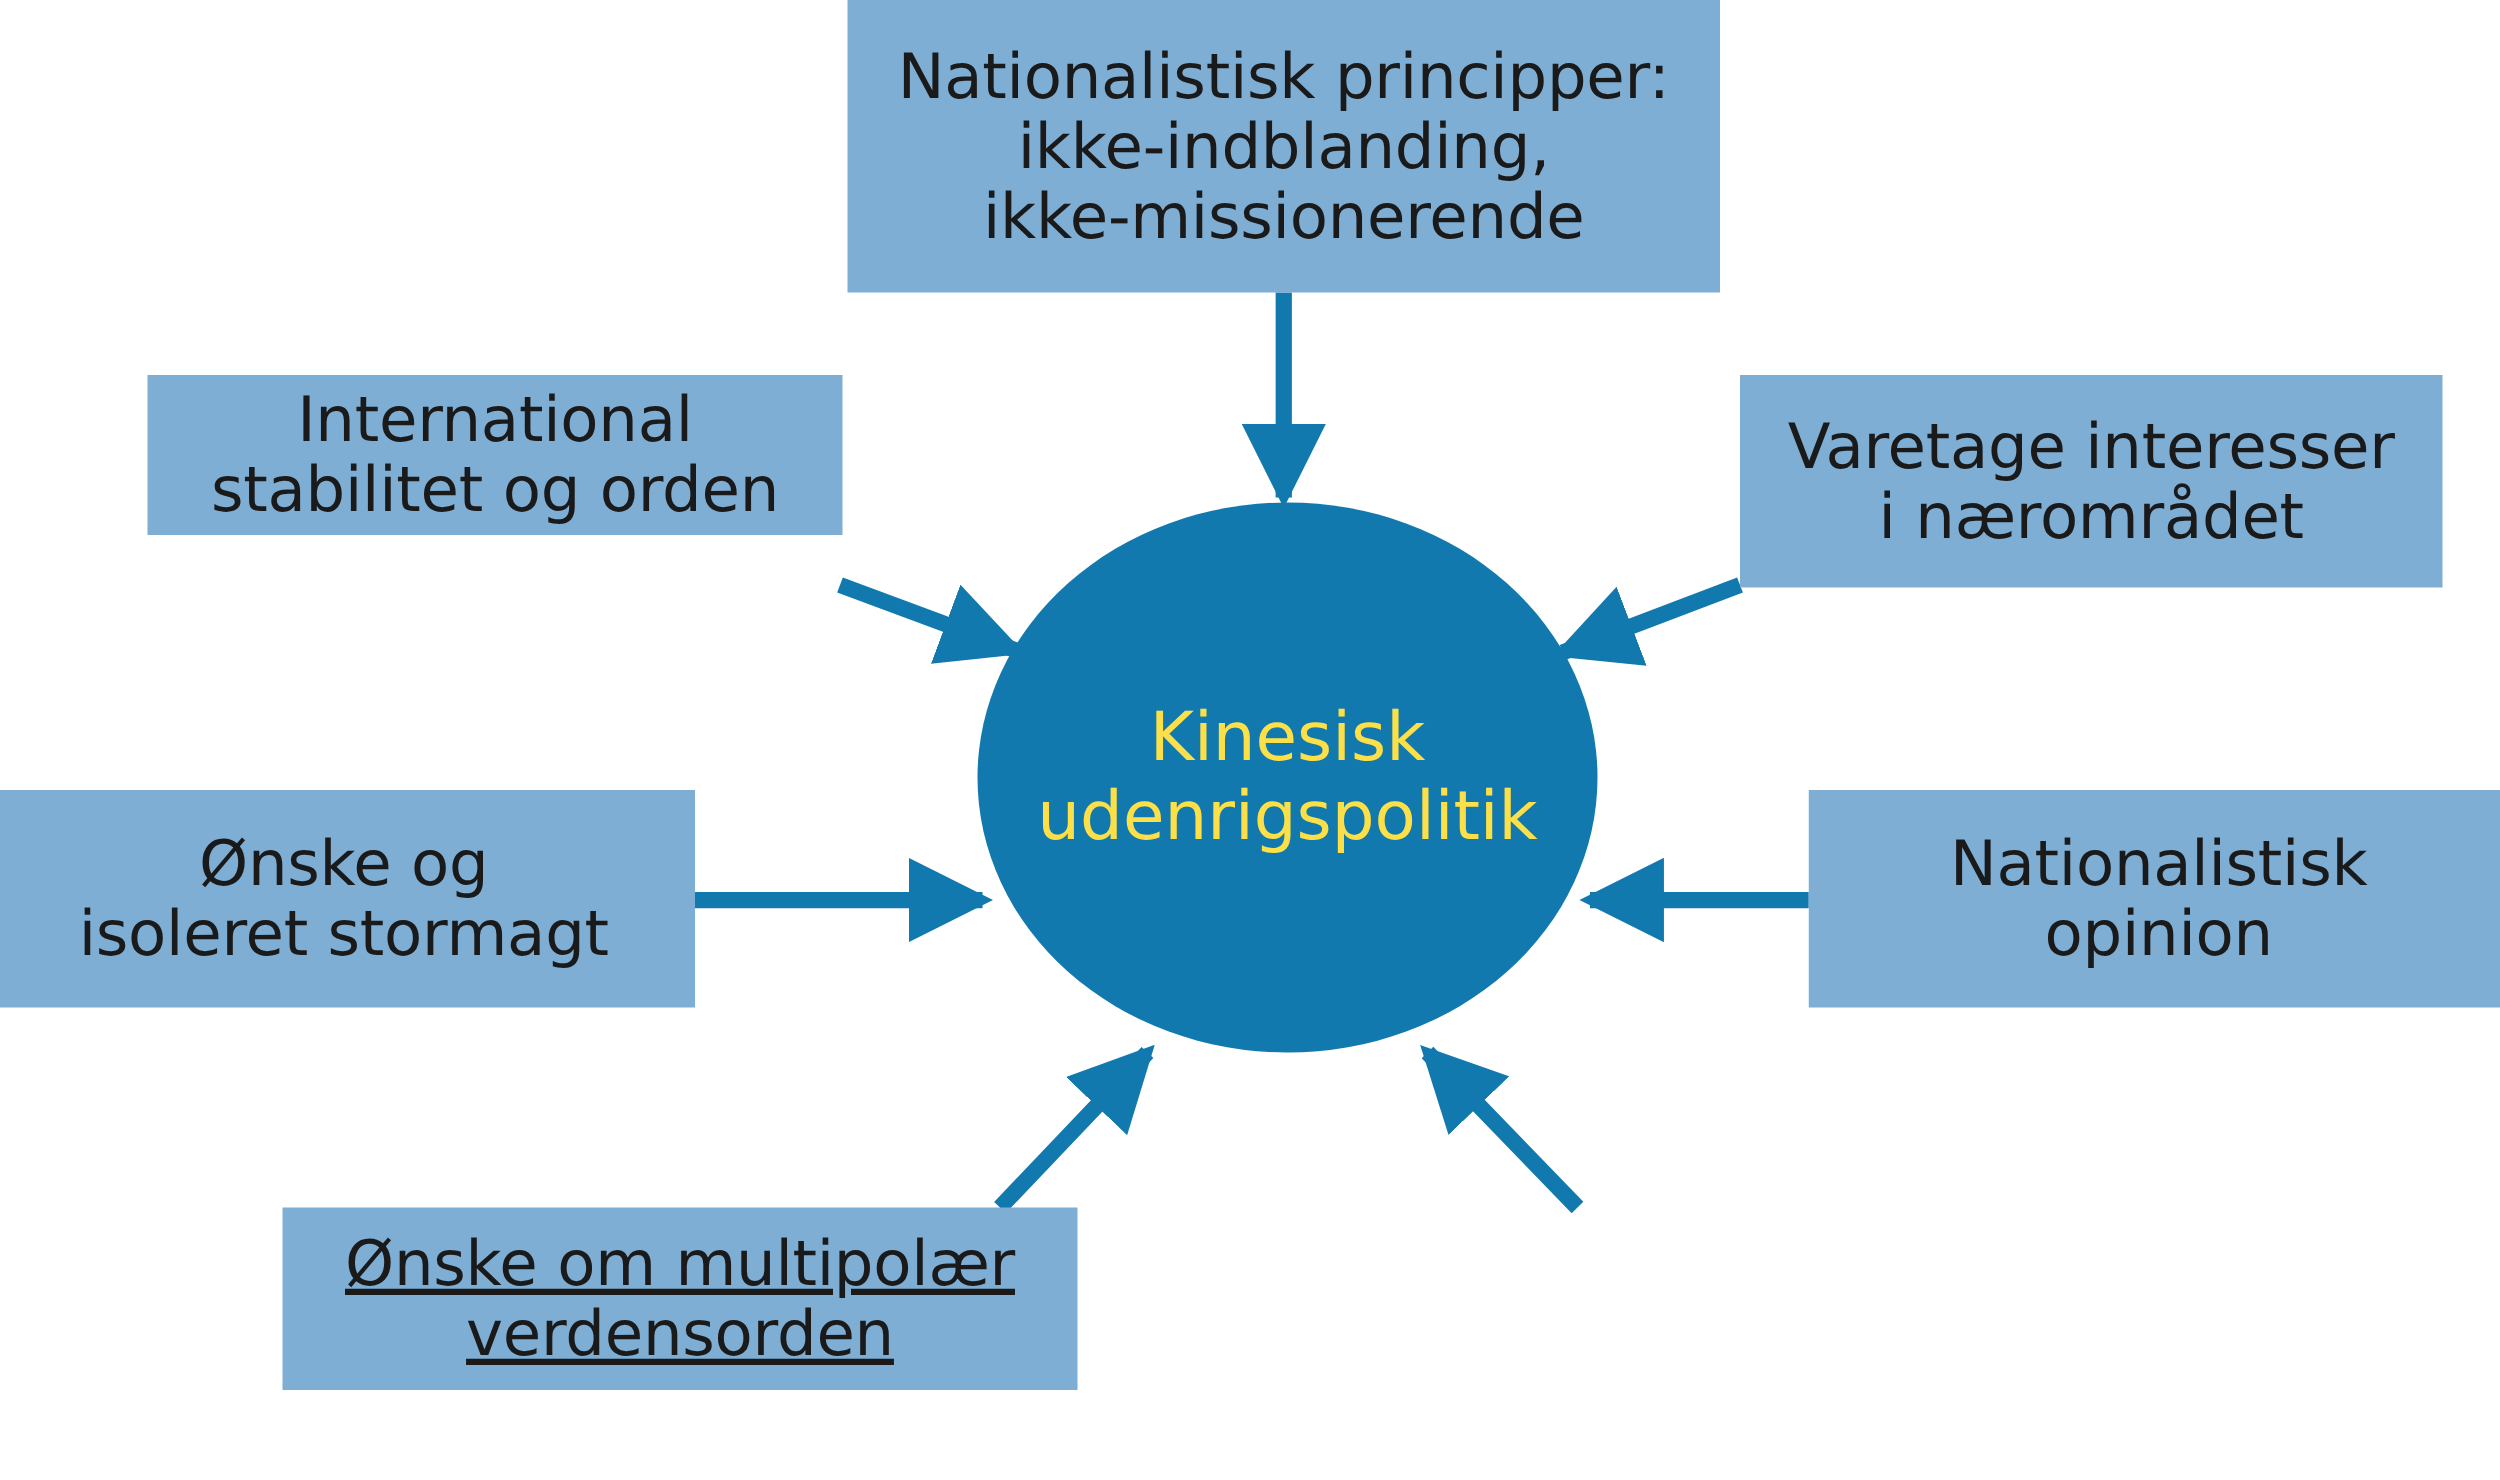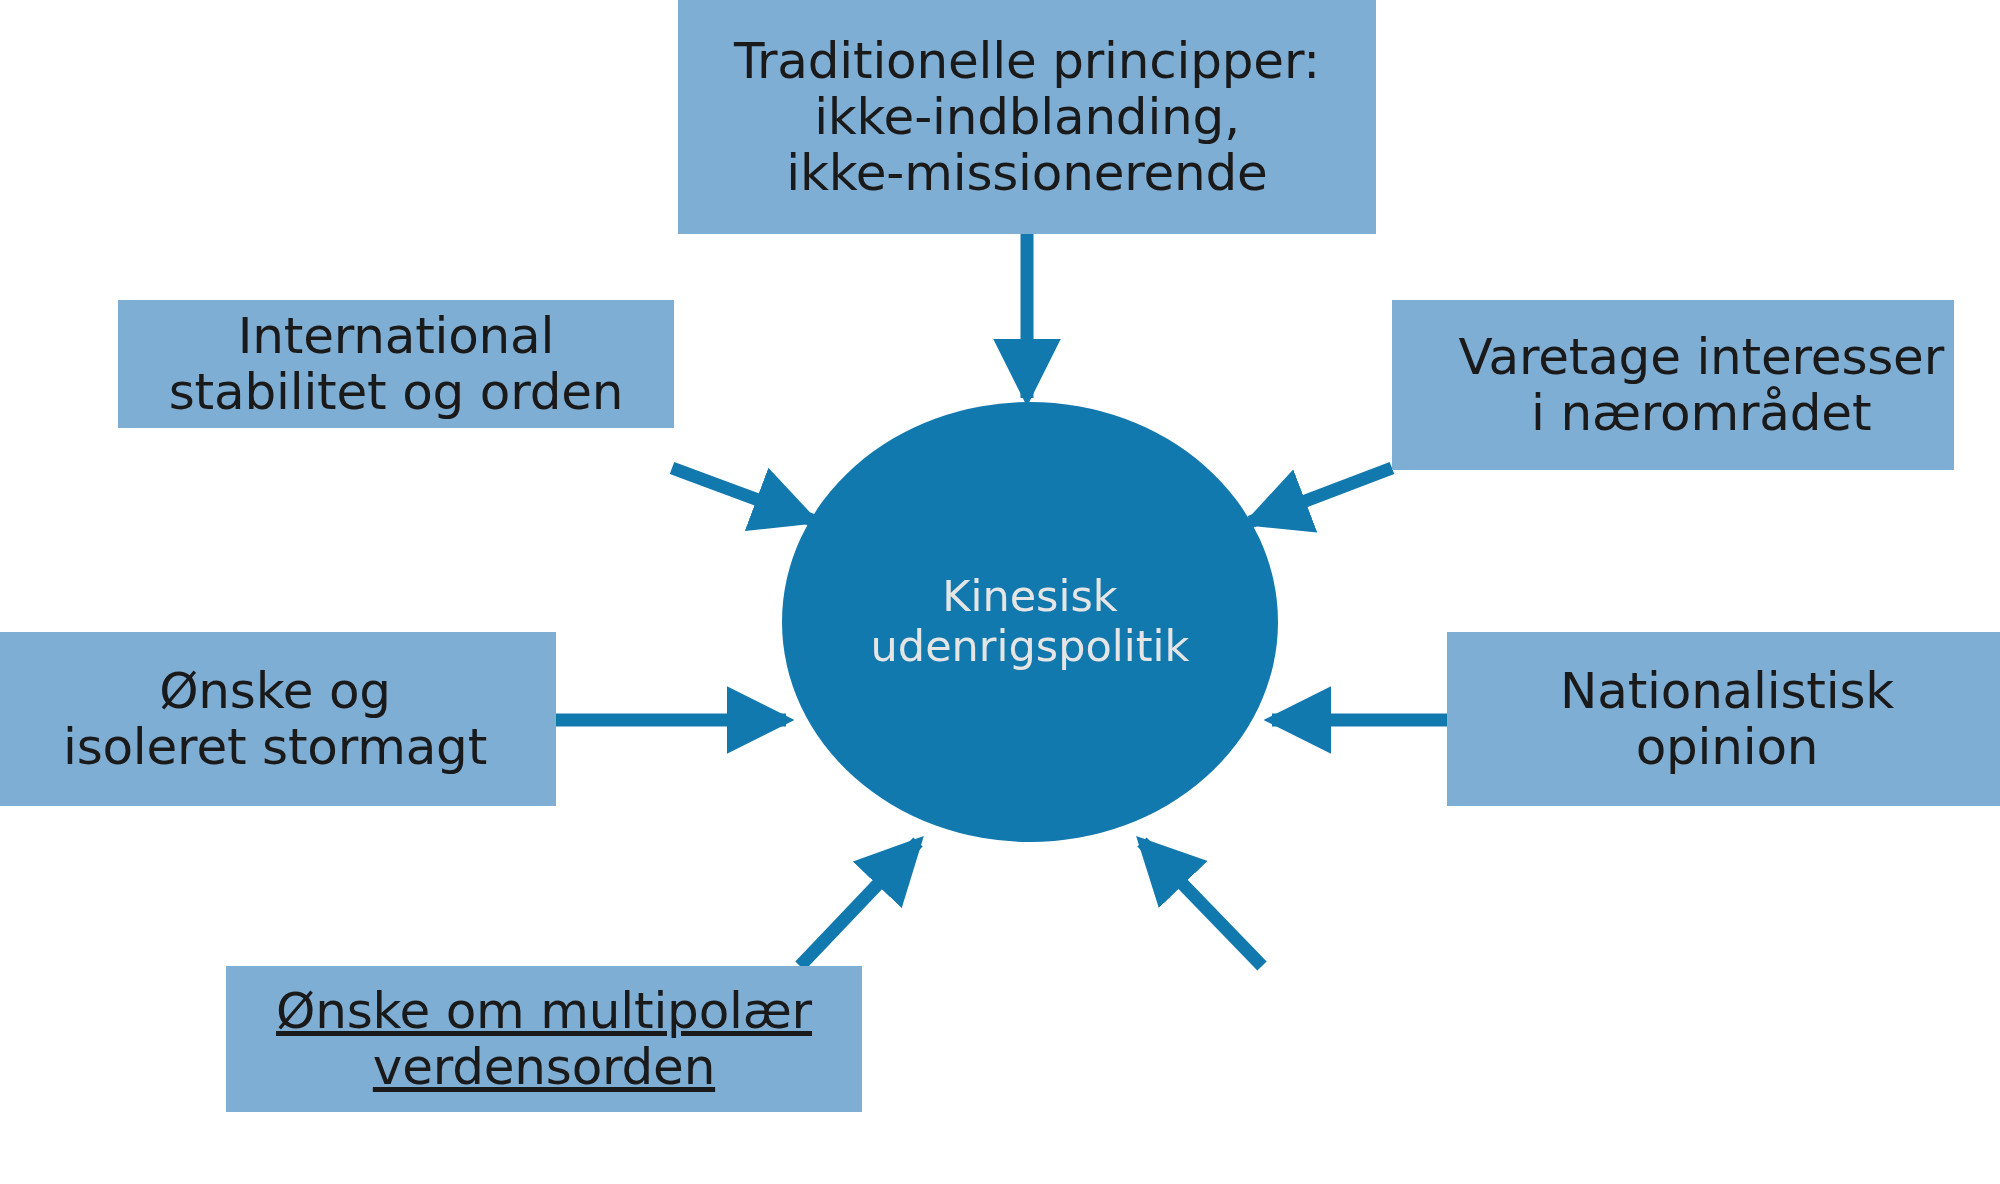--- a/index.html
+++ b/index.html
@@ -46,23 +46,23 @@
   }
   .center-node {
     position: absolute;
     box-sizing: border-box;
     background: #1279AF;
     border-radius: 50%;
     display: flex;
     align-items: center;
     justify-content: center;
     text-align: center;
-    color: #e5e5e5;
+    color: #fde047;
     font-family: "DejaVu Sans", "Liberation Sans", sans-serif;
-    font-size: 43px;
+    font-size: 54px;
     line-height: 1.16;
     white-space: pre-line;
     z-index: 2;
   }
 </style>
 </head>
 <body>
 
 <div id="diagram-root">
 
@@ -82,31 +82,31 @@
     <line x1="556" y1="720" x2="786" y2="720" stroke="#1279AF" stroke-width="13" marker-end="url(#ah)"></line>
 
     <line x1="1447" y1="720" x2="1272" y2="720" stroke="#1279AF" stroke-width="13" marker-end="url(#ah)"></line>
 
     <line x1="800" y1="966" x2="918" y2="842" stroke="#1279AF" stroke-width="13" marker-end="url(#ah)"></line>
 
     <line x1="1262" y1="966" x2="1142" y2="842" stroke="#1279AF" stroke-width="13" marker-end="url(#ah)"></line>
   </svg>
 
   <div class="node-box" style="left:678px; top:0px; width:698px; height:234px;">
-    <span>Traditionelle principper:
+    <span>Nationalistisk principper:
 ikke-indblanding,
 ikke-missionerende</span>
   </div>
 
   <div class="node-box" style="left:118px; top:300px; width:556px; height:128px;">
     <span>International
 stabilitet og orden</span>
   </div>
 
-  <div class="node-box" style="left:1392px; top:300px; width:562px; height:170px;justify-content:flex-end;">
+  <div class="node-box" style="left:1392px; top:300px; width:562px; height:170px;">
     <span>Varetage interesser
 i nærområdet</span>
   </div>
 
   <div class="node-box" style="left:-6px; top:632px; width:562px; height:174px;">
     <span>Ønske og
 isoleret stormagt</span>
   </div>
 
   <div class="node-box" style="left:1447px; top:632px; width:560px; height:174px;">

